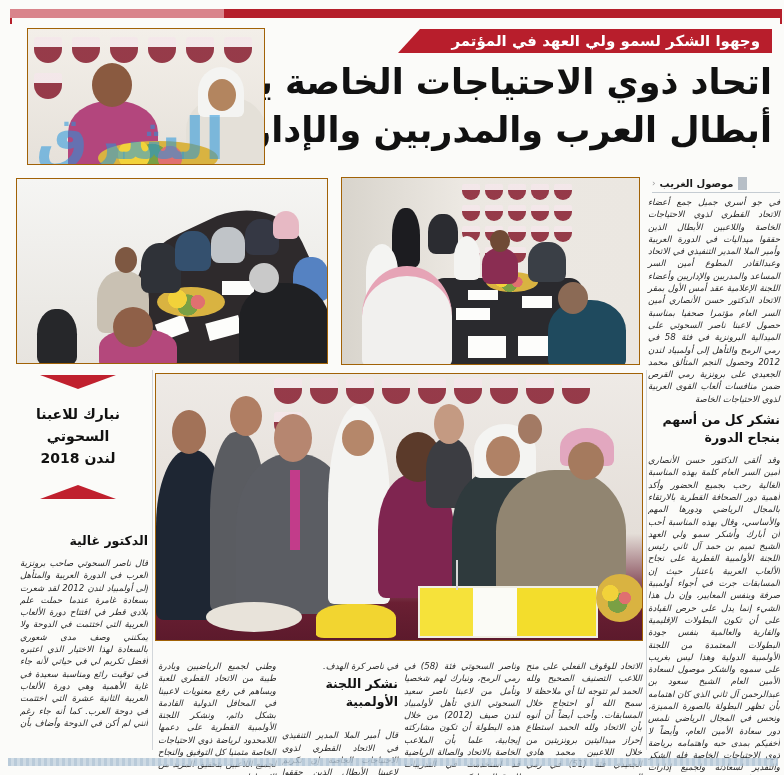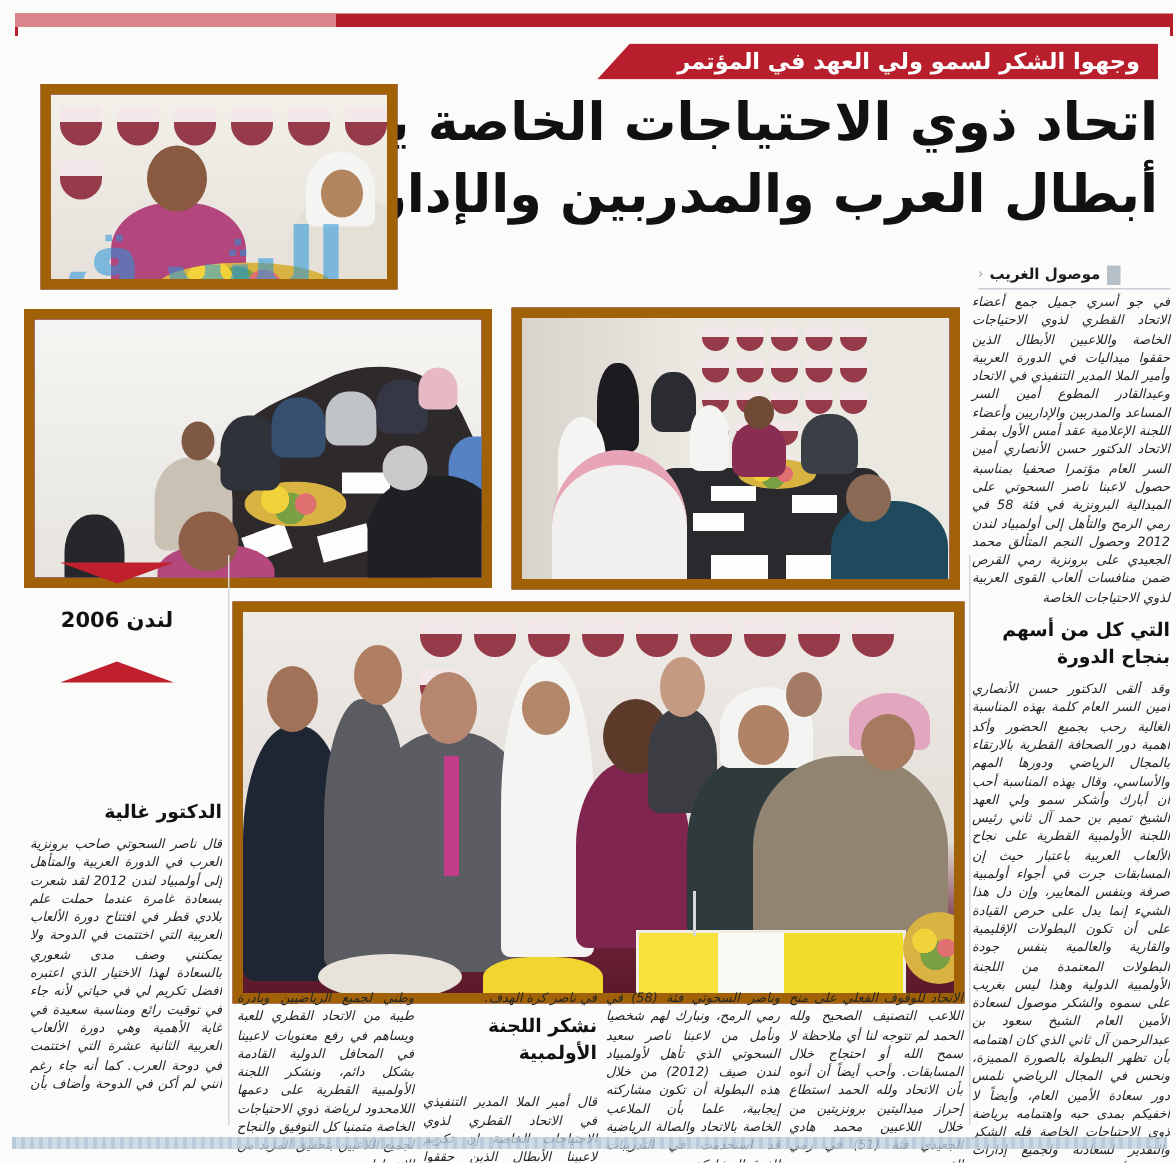--- a/index.html
+++ b/index.html
@@ -13,21 +13,21 @@
 
   .strap { position: absolute; left: 398px; top: 29px; width: 374px; height: 24px; background: #b81e2c;
            clip-path: polygon(22px 0, 100% 0, 100% 100%, 0 100%); color: #fff; font-weight: bold;
            font-size: 15px; line-height: 24px; text-align: right; padding-right: 12px; direction: rtl; }
 
   .headline { position: absolute; left: 300px; top: 58px; width: 472px; text-align: right; direction: rtl;
               font-family: "DejaVu Sans", sans-serif; font-weight: bold; color: #111; }
   .headline .l1 { font-size: 35px; line-height: 48px; letter-spacing: -0.5px; white-space: nowrap; }
   .headline .l2 { font-size: 35px; line-height: 48px; letter-spacing: -0.5px; white-space: nowrap; }
 
-  .photo { position: absolute; overflow: hidden; border: 7px solid #a16207; background: #701a75; margin-top: 28px; }
+  .photo { position: absolute; overflow: hidden; border: 1px solid #a16207; background: #000000; }
   .photo .bg-wall { position: absolute; inset: 0; background: linear-gradient(180deg,#f3efe9 0%,#e6e1da 100%); }
   .logo-wall { position: absolute; display: flex; flex-wrap: wrap; gap: 6px; }
   .shield { width: 18px; height: 16px; border-radius: 2px 2px 9px 9px; background: linear-gradient(180deg,#f4e7ea 0 40%, #8c2738 40% 100%); opacity: .9; }
   .shield.big { width: 28px; height: 26px; border-radius: 3px 3px 14px 14px; }
   .person { position: absolute; border-radius: 45% 45% 8px 8px; }
   .head { position: absolute; border-radius: 50%; background: #a5795c; }
   .ghutra { position: absolute; border-radius: 50% 50% 6px 6px; background: #f4f4f2; }
   .table { position: absolute; background: #2c2b2d; border-radius: 40%; }
   .paper { position: absolute; background: #fdfdfb; }
   .flowers { position: absolute; border-radius: 50%; background: radial-gradient(circle at 30% 40%, #f2d23a 0 18%, transparent 19%), radial-gradient(circle at 60% 50%, #e07070 0 16%, transparent 17%), radial-gradient(circle at 45% 60%, #7aa044 0 25%, transparent 26%), #d9b341; }
@@ -155,21 +155,21 @@
 
 <div class="byline">
   <span class="bar"></span>
   <span>موصول الغريب</span>
   <span class="chev">‹</span>
 </div>
 <div class="byline-rule"></div>
 
 <div class="col" style="left:648px;top:196px;width:132px;">
   <p>في جو أسري جميل جمع أعضاء الاتحاد القطري لذوي الاحتياجات الخاصة واللاعبين الأبطال الذين حققوا ميداليات في الدورة العربية وأمير الملا المدير التنفيذي في الاتحاد وعبدالقادر المطوع أمين السر المساعد والمدربين والإداريين وأعضاء اللجنة الإعلامية عقد أمس الأول بمقر الاتحاد الدكتور حسن الأنصاري أمين السر العام مؤتمرا صحفيا بمناسبة حصول لاعبنا ناصر السحوتي على الميدالية البرونزية في فئة 58 في رمي الرمح والتأهل إلى أولمبياد لندن 2012 وحصول النجم المتألق محمد الجعيدي على برونزية رمي القرص ضمن منافسات ألعاب القوى العربية لذوي الاحتياجات الخاصة</p>
-  <div class="subhead">التي كل من أسهم بنجاح الدورة</div>
+  <div class="subhead">نشكر كل من أسهم بنجاح الدورة</div>
   <p style="max-height:374px;overflow:hidden;">وقد ألقى الدكتور حسن الأنصاري أمين السر العام كلمة بهذه المناسبة الغالية رحب بجميع الحضور وأكد أهمية دور الصحافة القطرية بالارتقاء بالمجال الرياضي ودورها المهم والأساسي، وقال بهذه المناسبة أحب أن أبارك وأشكر سمو ولي العهد الشيخ تميم بن حمد آل ثاني رئيس اللجنة الأولمبية القطرية على نجاح الألعاب العربية باعتبار حيث إن المسابقات جرت في أجواء أولمبية صرفة وبنفس المعايير، وإن دل هذا الشيء إنما يدل على حرص القيادة على أن تكون البطولات الإقليمية والقارية والعالمية بنفس جودة البطولات المعتمدة من اللجنة الأولمبية الدولية وهذا ليس بغريب على سموه والشكر موصول لسعادة الأمين العام الشيخ سعود بن عبدالرحمن آل ثاني الذي كان اهتمامه بأن تظهر البطولة بالصورة المميزة، ونحس في المجال الرياضي نلمس دور سعادة الأمين العام، وأيضاً لا أخفيكم بمدى حبه واهتمامه برياضة ذوي الاحتياجات الخاصة فله الشكر والتقدير لسعادته ولجميع إدارات اللجنة الأولمبية والمتطوعين والفريق العامل من الاتحاد في هذه البطولة وبود إفادتكم بأن مجلس إدارة الاتحاد القطري لرياضة ذوي الاحتياجات الخاصة برئاسة سعادة الشيخ عبدالرحمن بن سعود آل ثاني اعتمد على الكوادر العاملة بالاتحاد لإدارة الألعاب الخاصة بالبارالمبيك، وإن ما يثلج الصدر أنه لأول مرة يعترف ببطولة عربية في منظومة (IPC) وتأهل قرابة ثلاثين (30) لاعبا من مختلف الدول المشاركة، وفي هذه البطولة ولله الحمد استطعنا أن نقنع اللجنة شبه الدولية البارالمبية (IPC) بمشاركة فئة إبتاس "الإعاقة الذهنية" بعد إيقافهم في أولمبياد سدني 2000. وتم تصنيف اللاعبين بمبنى الاتحاد القطري والعمل أشاد بالتصنيف في العيادة الخاصة بالاتحاد بالإضافة إلى تجربة اللاعبين ميدانياً بملاعب</p>
 </div>
 
 <div class="photo" style="left:155px;top:373px;width:488px;height:268px;">
   <div class="bg-wall" style="background:linear-gradient(180deg,#eeeae6 0%,#e4ded8 60%,#6a1f33 86%,#5c1a2c 100%);"></div>
   <div class="logo-wall" style="left:118px;top:4px;width:340px;gap:8px;">
     <div class="shield big"></div>
     <div class="shield big"></div>
     <div class="shield big"></div>
     <div class="shield big"></div>
@@ -204,21 +204,22 @@
 
   <div style="position:absolute;left:262px;top:212px;width:180px;height:52px;background:linear-gradient(90deg,#f6e23a 0 30%,#fbfbf6 30% 55%,#f3dd2c 55% 100%);border:2px solid #f0eee4;"></div>
   <div style="position:absolute;left:300px;top:186px;width:2px;height:30px;background:#d8d8d8;"></div>
   <div style="position:absolute;left:50px;top:228px;width:96px;height:30px;border-radius:50%;background:#e8e3da;"></div>
   <div style="position:absolute;left:160px;top:230px;width:80px;height:34px;background:#f2d530;border-radius:40% 40% 10% 10%;"></div>
   <div class="flowers" style="left:440px;top:200px;width:48px;height:48px;"></div>
 </div>
 
 <div class="quote">
   <div class="tri-down"></div>
-  <div class="qt">لندن 2006</div>
+  <div class="qt">نبارك للاعبنا السحوتي</div>
+  <div class="qt">لندن 2018</div>
   <div class="tri-up"></div>
 </div>
 
 <div class="col" style="left:20px;top:526px;width:128px;">
   <div class="subhead">الدكتور غالية</div>
   <p style="max-height:172px;overflow:hidden;">قال ناصر السحوتي صاحب برونزية العرب في الدورة العربية والمتأهل إلى أولمبياد لندن 2012 لقد شعرت بسعادة غامرة عندما حملت علم بلادي قطر في افتتاح دورة الألعاب العربية التي اختتمت في الدوحة ولا يمكنني وصف مدى شعوري بالسعادة لهذا الاختيار الذي اعتبره أفضل تكريم لي في حياتي لأنه جاء في توقيت رائع ومناسبة سعيدة في غاية الأهمية وهي دورة الألعاب العربية الثانية عشرة التي اختتمت في دوحة العرب. كما أنه جاء رغم أنني لم أكن في الدوحة وأضاف بأن فوزه بالميدالية البرونزية العربية في رمي الرمح يعتبر إنجازا عربيا يضاف في تاريخي الرياضي الذي استطعت من خلاله تحقيق العديد من الميداليات الملونة في البطولات الدولية والعالمية وأنا سعيد جدا بتمثيل بلادي قطر في أولمبياد لندن 2012</p>
 </div>
 
 <div class="col" style="left:158px;top:660px;width:118px;">
   <p>وطني لجميع الرياضيين وبادرة طيبة من الاتحاد القطري للعبة ويساهم في رفع معنويات لاعبينا في المحافل الدولية القادمة بشكل دائم، ونشكر اللجنة الأولمبية القطرية على دعمها اللامحدود لرياضة ذوي الاحتياجات الخاصة متمنيا كل التوفيق والنجاح لجميع اللاعبين بتحقيق المزيد من الانتصارات</p>

